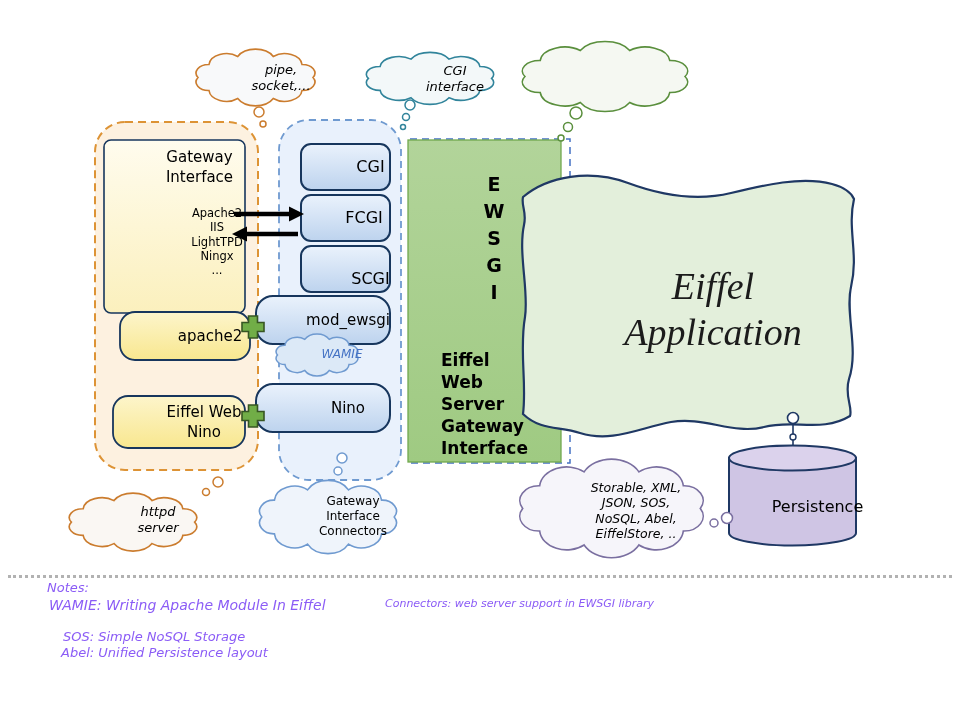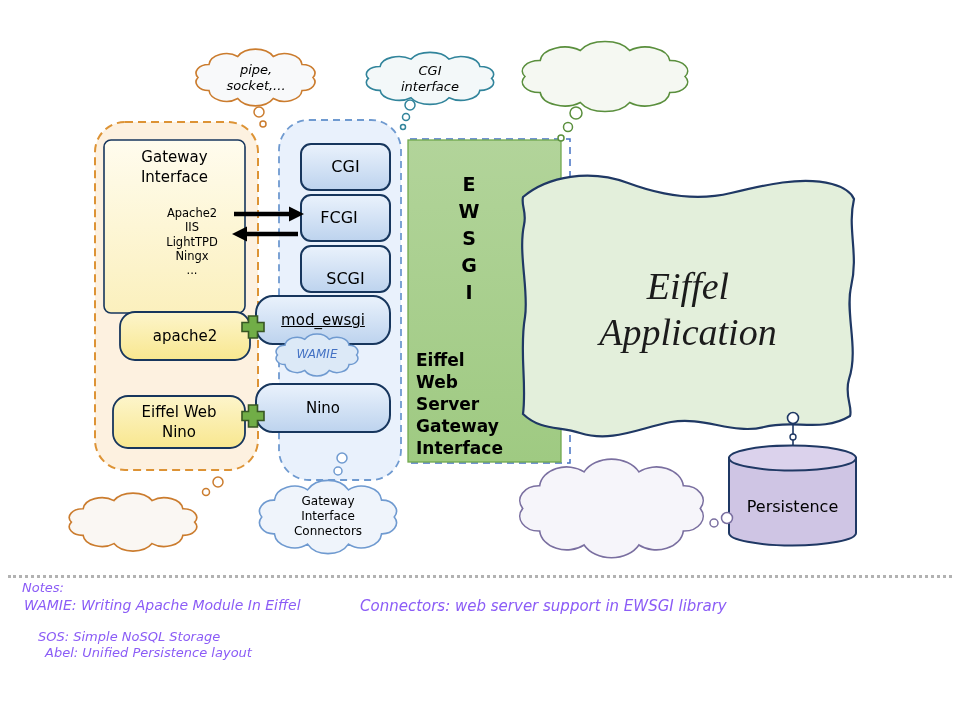--- a/index.html
+++ b/index.html
@@ -1,19 +1,19 @@
 <!DOCTYPE html>
 <html><head>
 <meta charset="utf-8">
 <style>
   html,body{margin:0;padding:0;background:#ffffff;}
   #stage{position:relative;width:960px;height:720px;background:#ffffff;overflow:hidden;
          font-family:"DejaVu Sans",sans-serif;}
   #diagram{position:absolute;left:0;top:0;}
-  .txt{position:absolute;white-space:pre-line;line-height:1.25;color:#000;}
+  .txt{position:absolute;white-space:pre-line;line-height:1.25;color:#000;padding-left:25px;}
   .c{text-align:center;}
   .i{font-style:italic;}
   .b{font-weight:bold;}
   .gray{color:#8b5cf6;}
   .serif{font-family:"Liberation Serif",serif;}
   #separator{position:absolute;left:8px;top:575px;width:944px;height:0;
              border-top:3px dotted #b2b2b2;}
 </style>
 </head>
 <body>
@@ -122,41 +122,47 @@
   <use href="#cloudShape" transform="translate(518,45) scale(1.74,1.05)" fill="#f5f8f2" stroke="#5a8f3d" stroke-width="1.6"></use>
   <use href="#cloudShape" transform="translate(66,496) scale(1.34,0.87)" fill="#faf7f3" stroke="#cb7c2e" stroke-width="1.6"></use>
   <use href="#cloudShape" transform="translate(256,484) scale(1.44,1.1)" fill="#eff4fb" stroke="#6f9ad0" stroke-width="1.6"></use>
   <use href="#cloudShape" transform="translate(515,464) scale(1.93,1.48)" fill="#f6f5fa" stroke="#7a6fa0" stroke-width="1.6"></use>
 </svg>
 
 <div class="txt c i" style="left:196px;top:62px;width:120px;font-size:13px;">pipe,
 socket,...</div>
 <div class="txt c i" style="left:368px;top:63px;width:124px;font-size:13px;">CGI
 interface</div>
+<div class="txt c i" style="left:72px;top:504px;width:122px;font-size:13px;">httpd
+server</div>
 <div class="txt c" style="left:266px;top:494px;width:124px;font-size:12px;">Gateway
 Interface
 Connectors</div>
+<div class="txt c i" style="left:534px;top:480px;width:154px;font-size:12.5px;line-height:1.22;">Storable, XML,
+JSON, SOS,
+NoSQL, Abel,
+EiffelStore, ..</div>
 <div class="txt c i" style="left:276px;top:347px;width:82px;font-size:12px;color:#4472c4;">WAMIE</div>
 
 <div class="txt c" style="left:104px;top:147px;width:141px;font-size:15px;line-height:1.35;">Gateway
 Interface</div>
 <div class="txt c" style="left:136px;top:206px;width:112px;font-size:11.5px;line-height:1.24;">Apache2
 IIS
 LightTPD
 Ningx
 ...</div>
 
 <div class="txt c" style="left:120px;top:327px;width:130px;font-size:15px;">apache2</div>
 <div class="txt c" style="left:113px;top:403px;width:132px;font-size:15px;line-height:1.3;">Eiffel Web
 Nino</div>
 
 <div class="txt c" style="left:301px;top:157px;width:89px;font-size:16px;">CGI</div>
 <div class="txt c" style="left:301px;top:208px;width:76px;font-size:16px;">FCGI</div>
 <div class="txt c" style="left:301px;top:269px;width:89px;font-size:16px;">SCGI</div>
-<div class="txt c" style="left:256px;top:311px;width:134px;font-size:15px;text-decoration:underline;">mod_ewsgi</div>
+<div class="txt c" style="left:256px;top:311px;width:134px;font-size:15px;">mod_ewsgi</div>
 <div class="txt c" style="left:256px;top:399px;width:134px;font-size:15px;">Nino</div>
 
 <div class="txt c b" style="left:445px;top:171px;width:48px;font-size:19px;line-height:1.42;">E
 W
 S
 G
 I</div>
 <div class="txt b" style="left:416px;top:349px;width:150px;font-size:17px;line-height:1.3;">Eiffel
 Web
 Server
@@ -165,16 +171,16 @@
 
 <div class="txt c i serif" style="left:538px;top:263px;width:300px;font-size:38px;line-height:1.22;color:#1b1b1b;">Eiffel
 Application</div>
 
 <div class="txt c" style="left:729px;top:497px;width:127px;font-size:16px;">Persistence</div>
 
 <div id="separator"></div>
 <div class="txt i gray" style="left:22px;top:580px;font-size:13px;">Notes:</div>
 <div class="txt i gray" style="left:24px;top:597px;font-size:14px;">WAMIE: Writing Apache Module In Eiffel</div>
 <div class="txt i gray" style="left:38px;top:629px;font-size:13px;">SOS: Simple NoSQL Storage</div>
-<div class="txt i gray" style="left:45px;top:645px;font-size:13px;">Abel: Unified Persistence layout</div>
-<div class="txt i gray" style="left:360px;top:597px;font-size:15px;">Connectors: web server support in EWSGI library</div>
+<div class="txt i gray" style="left:36px;top:645px;font-size:13px;">Abel: Unified Persistence layout</div>
+<div class="txt i gray" style="left:360px;top:597px;font-size:11px;">Connectors: web server support in EWSGI library</div>
 
 </div>
 
 </body></html>

